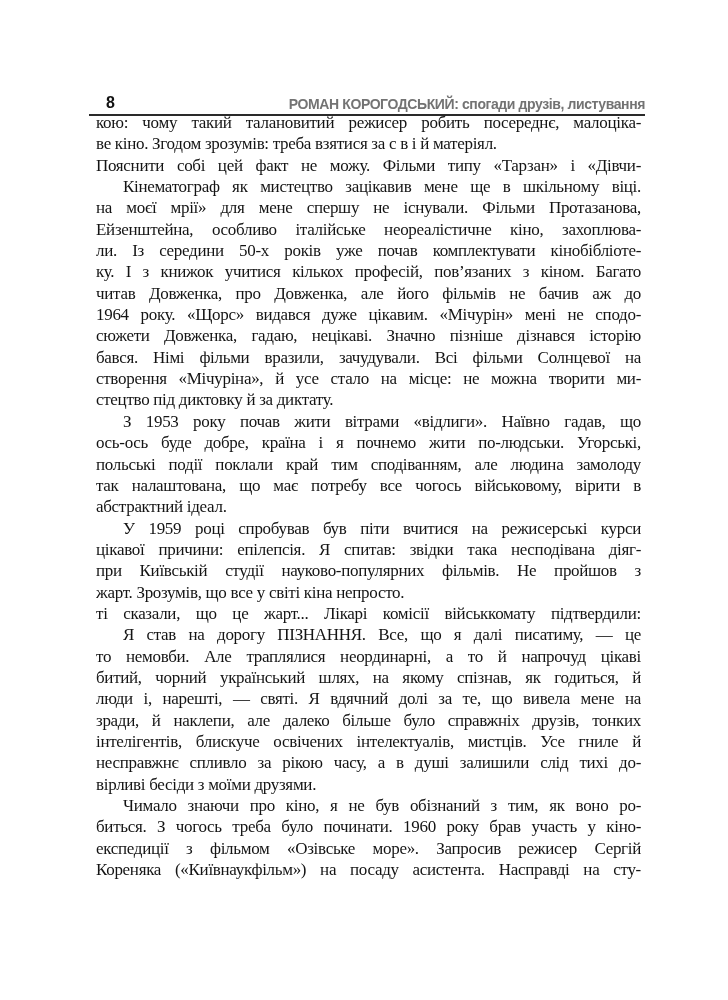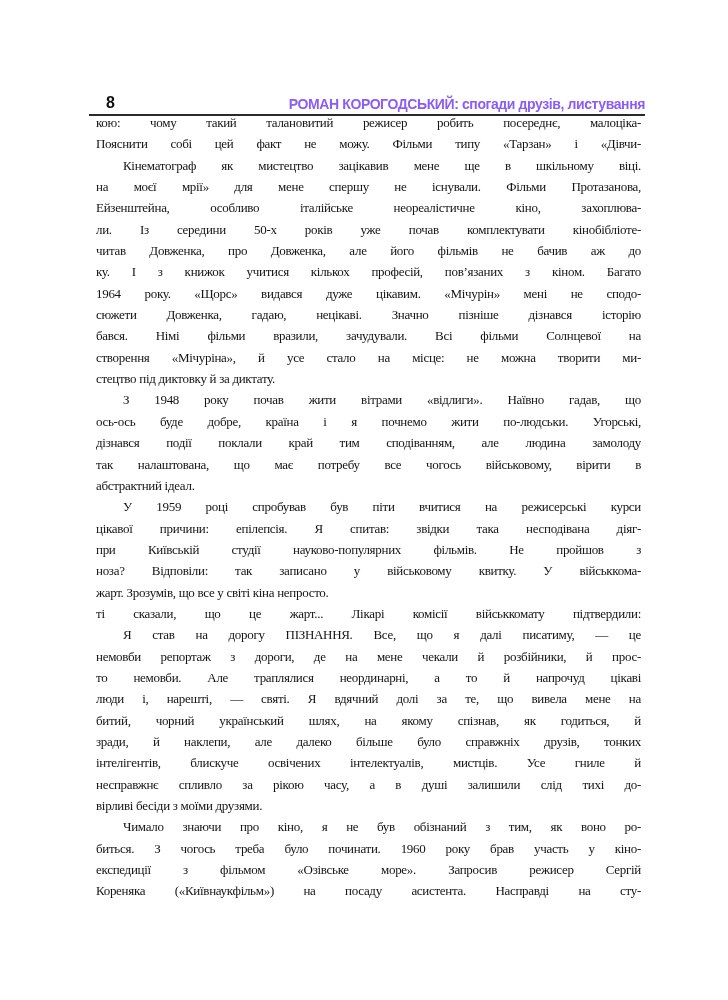--- a/index.html
+++ b/index.html
@@ -13,25 +13,25 @@
     display:flex;align-items:flex-end;
     border-bottom:2px solid #2a2a2a;padding-bottom:3px;
   }
   .pagenum{
     font-family:"Liberation Sans", sans-serif;font-weight:700;
     font-size:16px;line-height:1;margin-left:17px;color:#111;
   }
   .runtitle{
     font-family:"Liberation Sans", sans-serif;font-weight:700;
     font-size:14px;line-height:1;letter-spacing:-0.4px;
-    margin-left:auto;color:#8b5cf6;white-space:nowrap;margin-top:20px;
+    margin-left:auto;color:#737373;white-space:nowrap;margin-top:20px;
   }
   .pagebody{
     position:absolute;left:96px;top:112px;width:545px;
-    font-size:13px;line-height:21.35px;letter-spacing:-0.3px;
+    font-size:17px;line-height:21.35px;letter-spacing:-0.3px;
     color:#141414;
   }
   .para{margin:0;padding:0;}
   .line{
     text-align:justify;text-align-last:justify;
     height:21.35px;overflow:hidden;white-space:normal;
   }
   .line.end{text-align-last:left;}
   .line.indent{text-indent:27px;}
 </style>
@@ -39,56 +39,55 @@
 <body>
 
 <div class="page">
   <div class="header">
     <span class="pagenum">8</span>
     <span class="runtitle">РОМАН КОРОГОДСЬКИЙ: спогади друзів, листування</span>
   </div>
   <div class="pagebody">
       <div class="para">
         <div class="line">кою: чому такий талановитий режисер робить посереднє, малоціка-</div>
+        <div class="line end">ве кіно. Згодом зрозумів: треба взятися за с в і й  матеріял.</div>
       </div>
       <div class="para">
         <div class="line">Пояснити собі цей факт не можу. Фільми типу «Тарзан» і «Дівчи-</div>
         <div class="line indent">Кінематограф як мистецтво зацікавив мене ще в шкільному віці.</div>
         <div class="line">на моєї мрії» для мене спершу не існували. Фільми Протазанова,</div>
         <div class="line">Ейзенштейна, особливо італійське неореалістичне кіно, захоплюва-</div>
         <div class="line">ли. Із середини 50-х років уже почав комплектувати кінобібліоте-</div>
+        <div class="line">ку. І з книжок учитися кількох професій, пов’язаних з кіном. Багато</div>
         <div class="line">читав Довженка, про Довженка, але його фільмів не бачив аж до</div>
-        <div class="line">ку. І з книжок учитися кількох професій, пов’язаних з кіном. Багато</div>
         <div class="line">1964 року. «Щорс» видався дуже цікавим. «Мічурін» мені не сподо-</div>
         <div class="line">сюжети Довженка, гадаю, нецікаві. Значно пізніше дізнався історію</div>
         <div class="line">бався. Німі фільми вразили, зачудували. Всі фільми Солнцевої на</div>
         <div class="line">створення «Мічуріна», й усе стало на місце: не можна творити ми-</div>
         <div class="line end">стецтво під диктовку й за диктату.</div>
       </div>
       <div class="para">
-        <div class="line indent">З 1948 року почав жити вітрами «відлиги». Наївно гадав, що</div>
+        <div class="line indent">З 1953 року почав жити вітрами «відлиги». Наївно гадав, що</div>
         <div class="line">ось-ось буде добре, країна і я почнемо жити по-людськи. Угорські,</div>
-        <div class="line">дізнався події поклали край тим сподіванням, але людина замолоду</div>
+        <div class="line">польські події поклали край тим сподіванням, але людина замолоду</div>
         <div class="line">так налаштована, що має потребу все чогось військовому, вірити в</div>
         <div class="line end">абстрактний ідеал.</div>
       </div>
       <div class="para">
         <div class="line indent">У 1959 році спробував був піти вчитися на режисерські курси</div>
         <div class="line">цікавої причини: епілепсія. Я спитав: звідки така несподівана діяг-</div>
         <div class="line">при Київській студії науково-популярних фільмів. Не пройшов з</div>
-        <div class="line">ноза? Відповіли: так записано у військовому квитку. У військкома-</div>
         <div class="line end">жарт. Зрозумів, що все у світі кіна непросто.</div>
         <div class="line">ті сказали, що це жарт... Лікарі комісії військкомату підтвердили:</div>
       </div>
       <div class="para">
         <div class="line indent">Я став на дорогу ПІЗНАННЯ. Все, що я далі писатиму, — це</div>
-        <div class="line">немовби репортаж з дороги, де на мене чекали й розбійники, й прос-</div>
         <div class="line">то немовби. Але траплялися неординарні, а то й напрочуд цікаві</div>
+        <div class="line">битий, чорний український шлях, на якому спізнав, як годиться, й</div>
         <div class="line">люди і, нарешті, — святі. Я вдячний долі за те, що вивела мене на</div>
-        <div class="line">битий, чорний український шлях, на якому спізнав, як годиться, й</div>
         <div class="line">зради, й наклепи, але далеко більше було справжніх друзів, тонких</div>
         <div class="line">інтелігентів, блискуче освічених інтелектуалів, мистців. Усе гниле й</div>
         <div class="line">несправжнє спливло за рікою часу, а в душі залишили слід тихі до-</div>
         <div class="line end">вірливі бесіди з моїми друзями.</div>
       </div>
       <div class="para">
         <div class="line indent">Чимало знаючи про кіно, я не був обізнаний з тим, як воно ро-</div>
         <div class="line">биться. З чогось треба було починати. 1960 року брав участь у кіно-</div>
         <div class="line">експедиції з фільмом «Озівське море». Запросив режисер Сергій</div>
         <div class="line">Кореняка («Київнаукфільм») на посаду асистента. Насправді на сту-</div>

